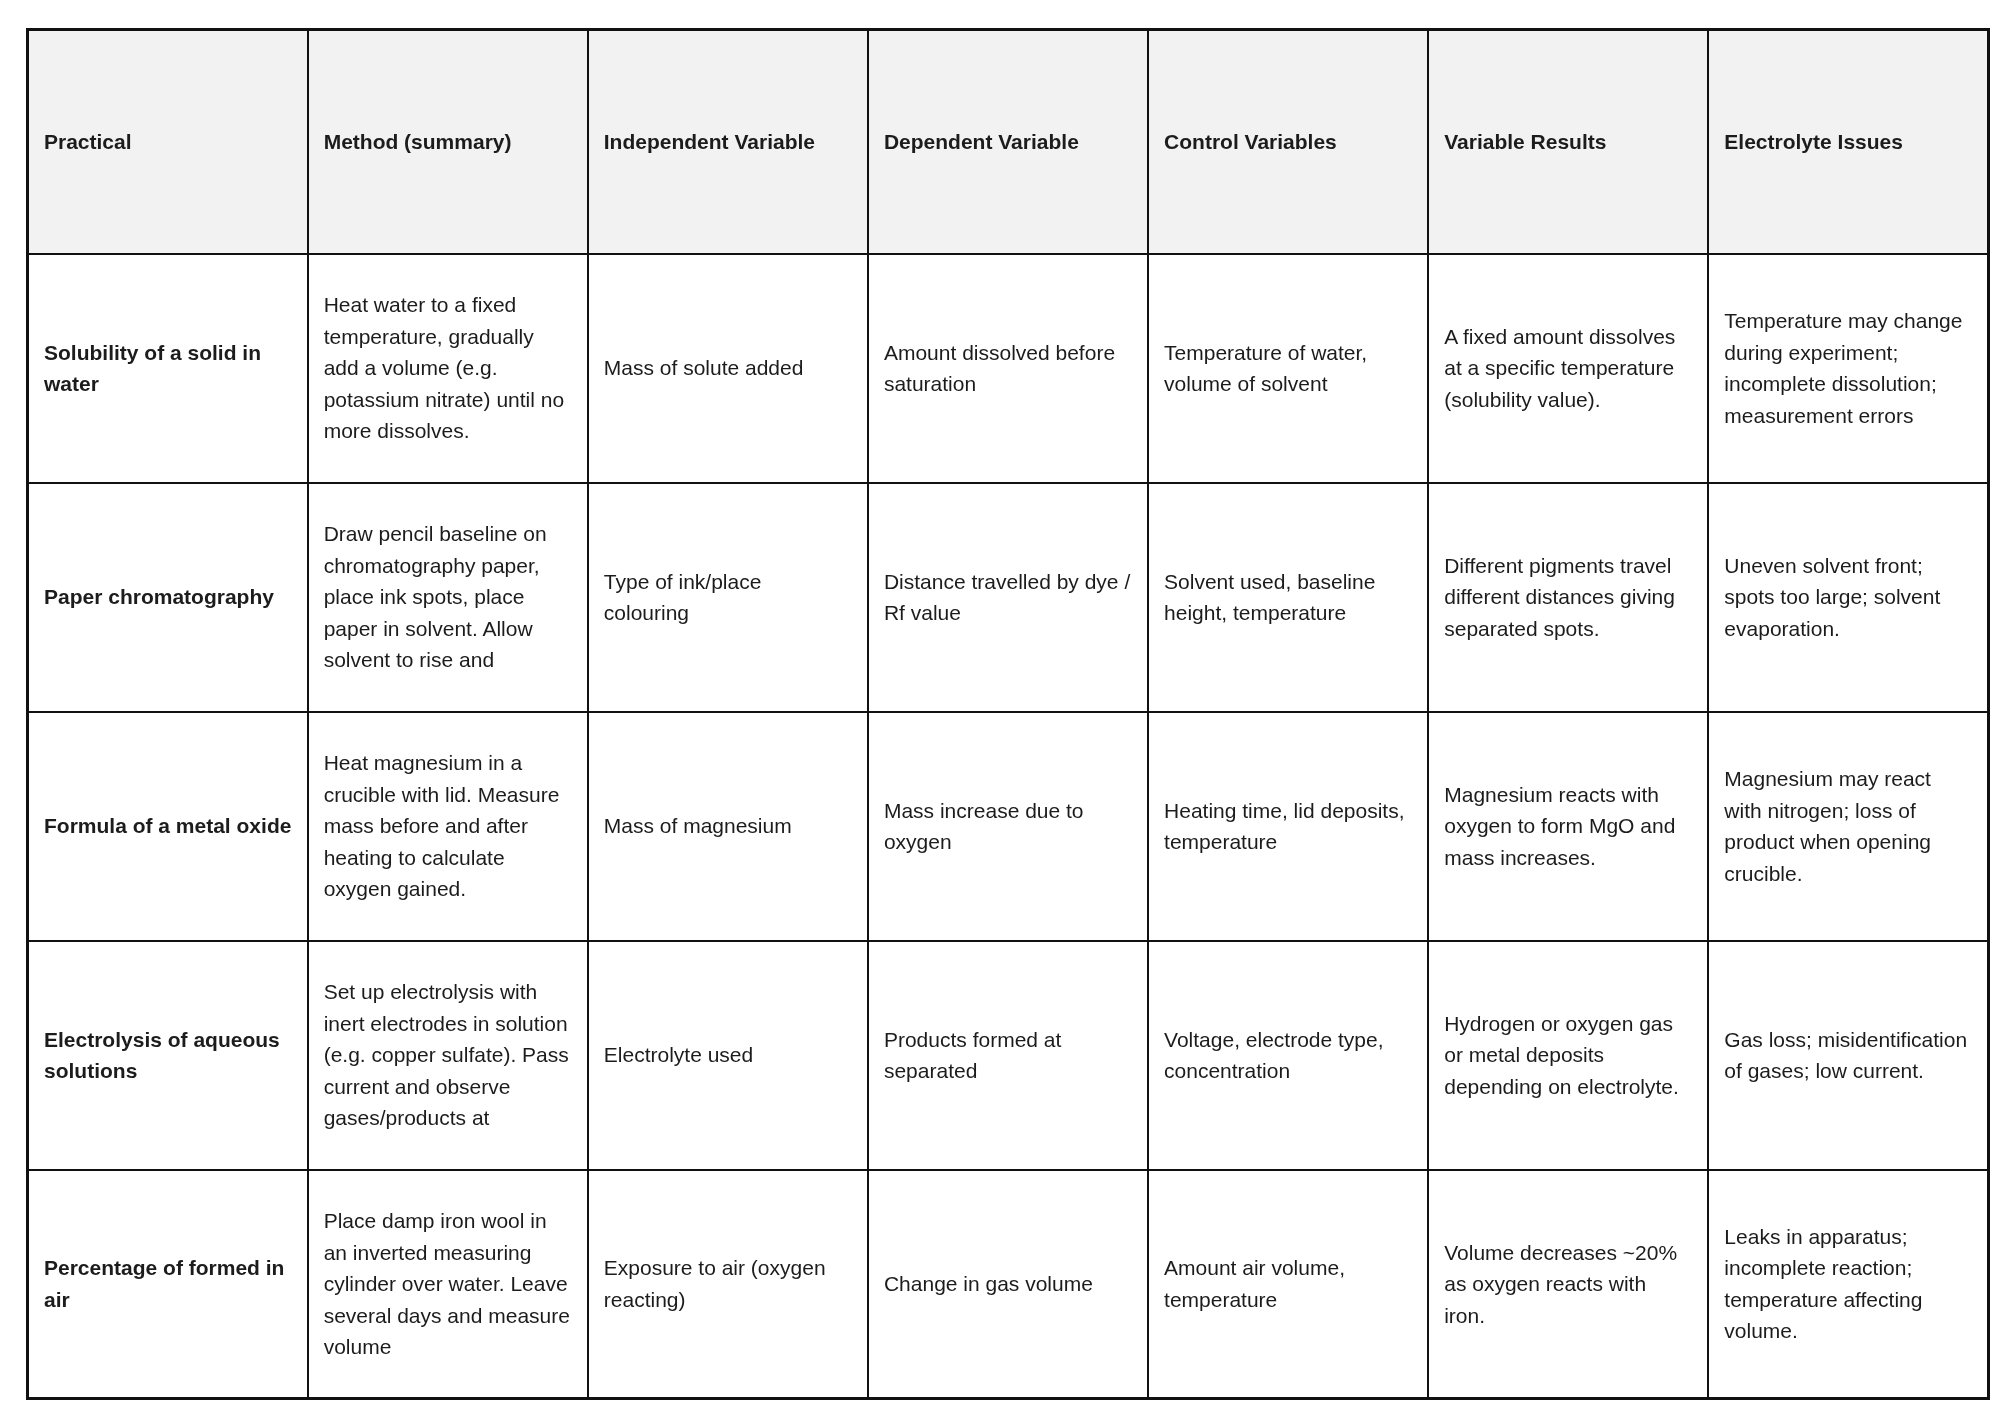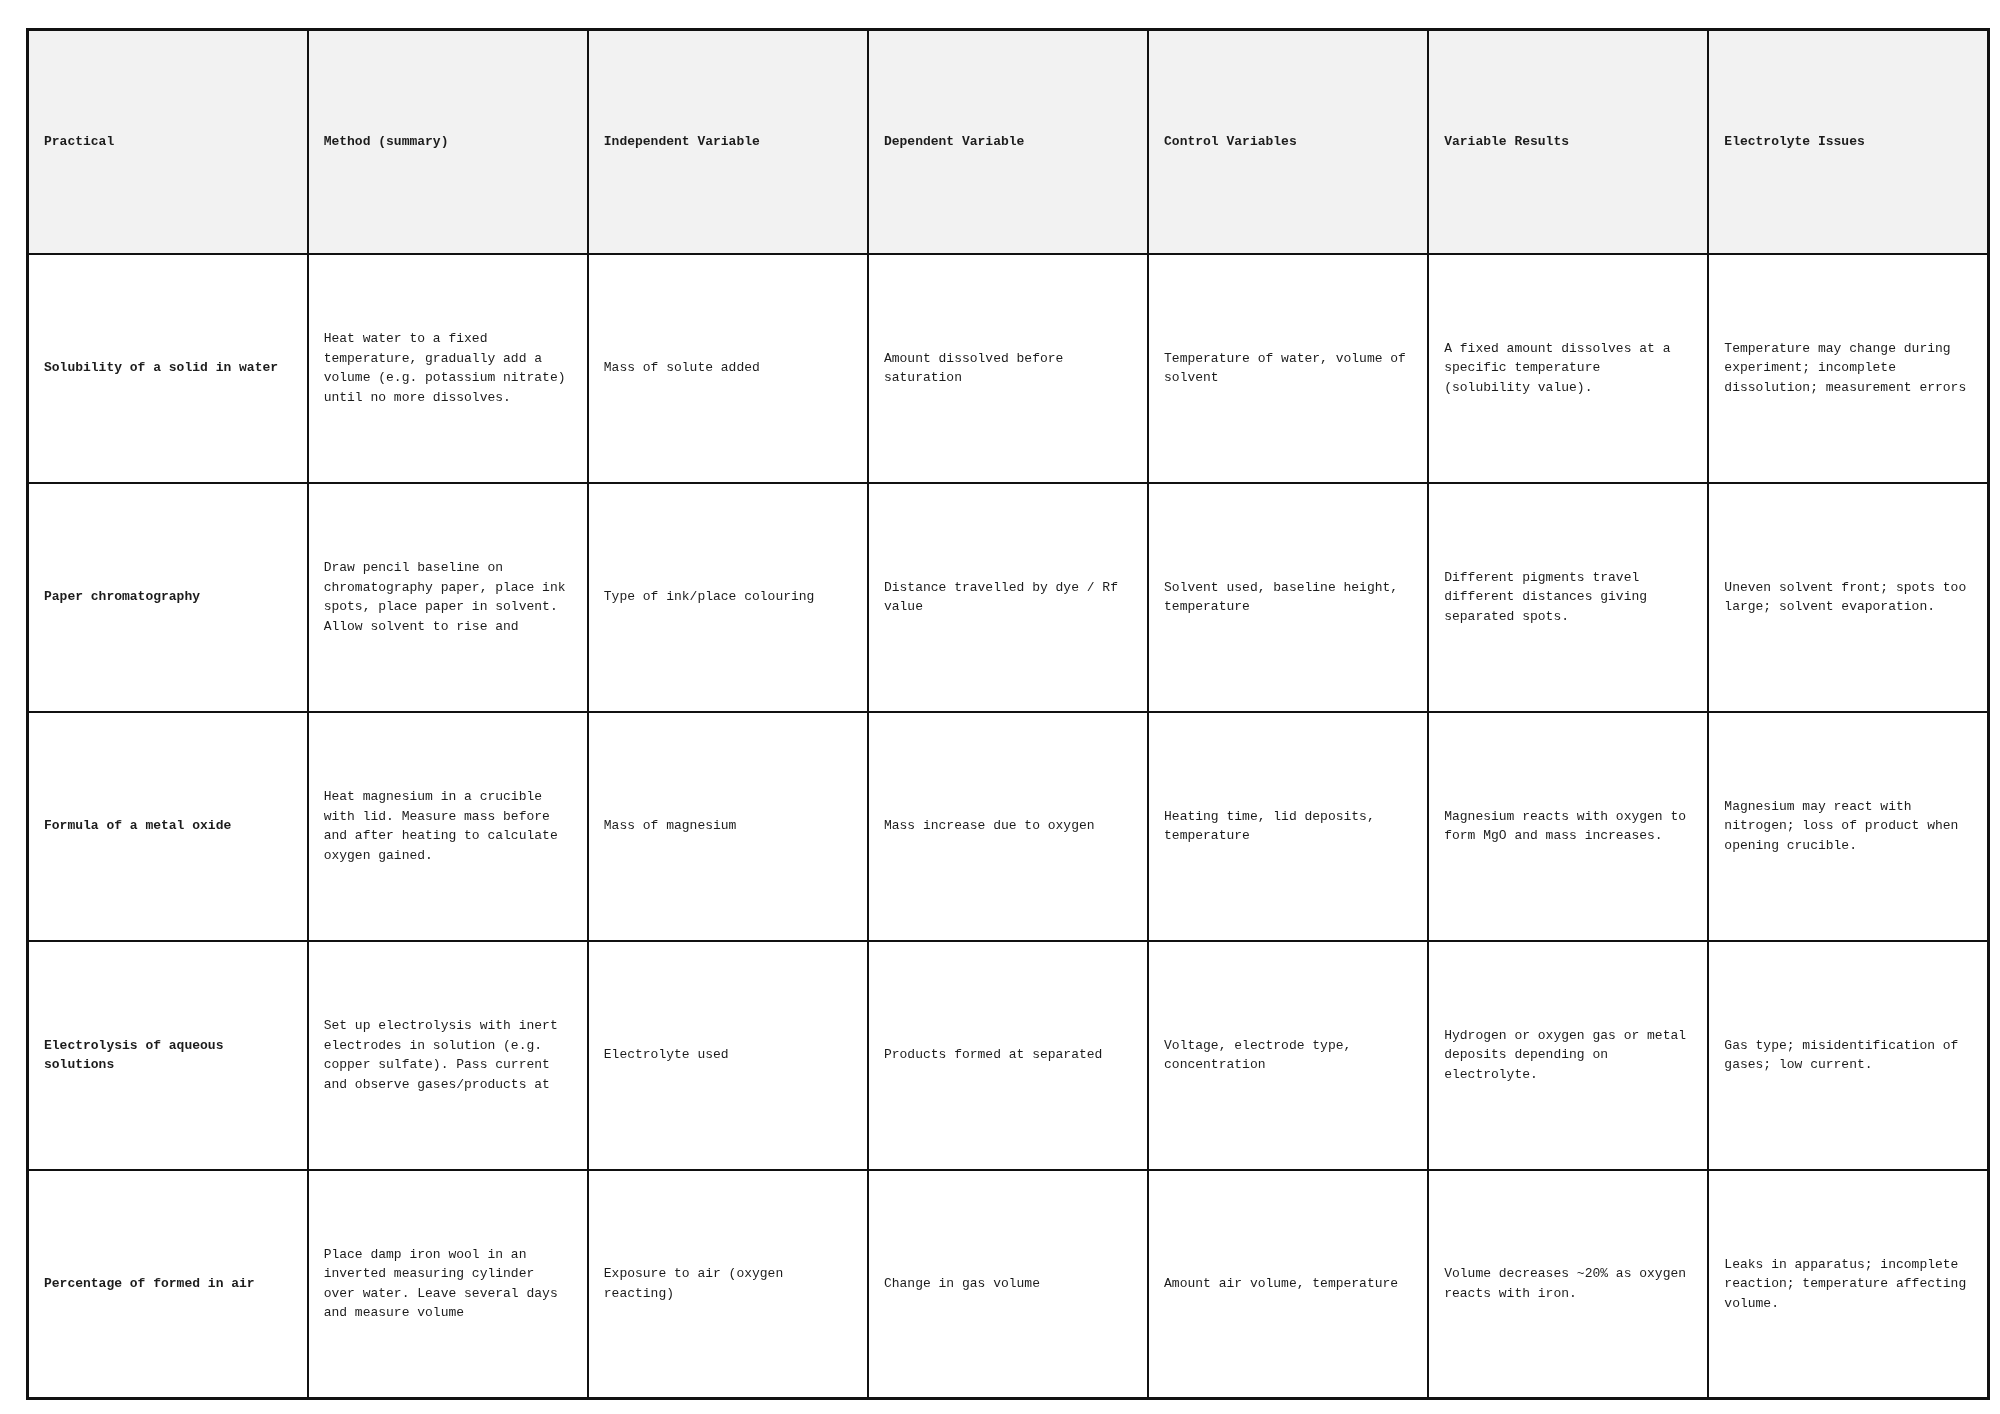--- a/index.html
+++ b/index.html
@@ -24,26 +24,25 @@
     table-layout: fixed;
     border: 3px solid #111111;
     color: #1c1c1c;
   }
   table.practicals th,
   table.practicals td {
     border: 2px solid #111111;
     vertical-align: middle;
     text-align: left;
     padding: 8px 15px;
-    font-size: 13px;
+    font-size: 21px;
     line-height: 1.5;
     overflow: hidden;
     word-wrap: break-word;
     box-sizing: border-box;
-    font-family: Liberation Mono, monospace;
   }
   table.practicals thead th {
     background: #f2f2f2;
     font-weight: bold;
     height: 224px;
   }
   table.practicals tbody tr {
     height: 229px;
   }
   table.practicals td.practical-col {
@@ -94,21 +93,21 @@
           <td>Magnesium reacts with oxygen to form MgO and mass increases.</td>
           <td>Magnesium may react with nitrogen; loss of product when opening crucible.</td>
         </tr>
         <tr>
           <td class="practical-col">Electrolysis of aqueous solutions</td>
           <td>Set up electrolysis with inert electrodes in solution (e.g. copper sulfate). Pass current and observe gases/products at</td>
           <td>Electrolyte used</td>
           <td>Products formed at separated</td>
           <td>Voltage, electrode type, concentration</td>
           <td>Hydrogen or oxygen gas or metal deposits depending on electrolyte.</td>
-          <td>Gas type; misidentification of gases; low current.</td>
+          <td>Gas loss; misidentification of gases; low current.</td>
         </tr>
         <tr>
           <td class="practical-col">Percentage of formed in air</td>
           <td>Place damp iron wool in an inverted measuring cylinder over water. Leave several days and measure volume</td>
           <td>Exposure to air (oxygen reacting)</td>
           <td>Change in gas volume</td>
           <td>Amount air volume, temperature</td>
           <td>Volume decreases ~20% as oxygen reacts with iron.</td>
           <td>Leaks in apparatus; incomplete reaction; temperature affecting volume.</td>
         </tr>

